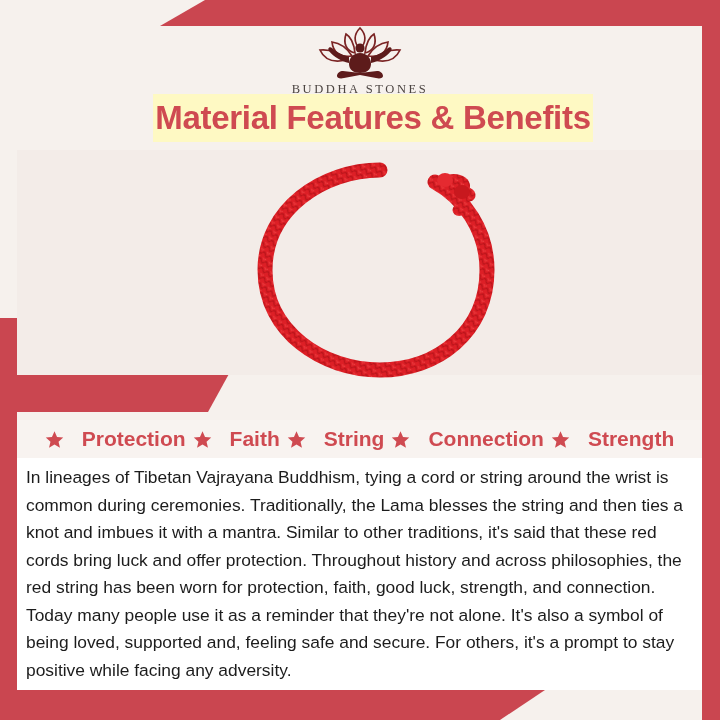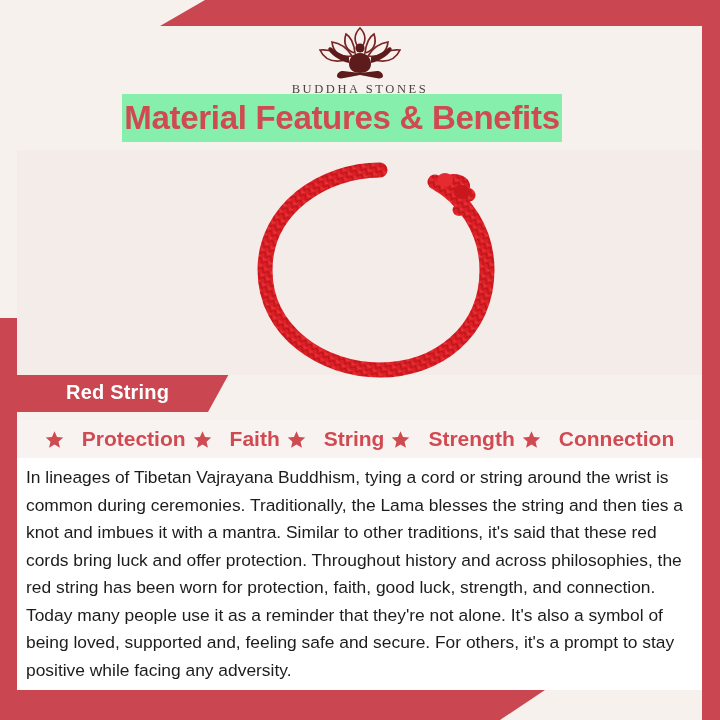--- a/index.html
+++ b/index.html
@@ -85,24 +85,24 @@
     font-size: 12.5px;
     letter-spacing: 2.6px;
     color: #4a4340;
     font-weight: 400;
   }
 
   
   .title-banner {
     position: absolute;
     top: 94px;
-    left: 122px;
+    left: 153px;
     width: 440px;
     height: 48px;
-    background: #86efac;
+    background: #fef9c3;
     display: flex;
     align-items: center;
     justify-content: center;
   }
   .title-text {
     font-size: 33px;
     font-weight: bold;
     color: #cf4a51;
     letter-spacing: -0.3px;
     white-space: nowrap;
@@ -240,21 +240,20 @@
       <path d="M186 20 C 200 22, 212 27, 220 33" fill="none" stroke="url(#braid)" stroke-width="13" stroke-linecap="round"></path>
 
       <ellipse cx="205" cy="24" rx="16" ry="12" fill="url(#braid)"></ellipse>
       <ellipse cx="196" cy="18" rx="8" ry="7" fill="#e52a30"></ellipse>
       <ellipse cx="213" cy="30" rx="8" ry="7" fill="#c8181e"></ellipse>
 
       <ellipse cx="210" cy="48" rx="6.5" ry="6" fill="url(#braid)"></ellipse>
     </svg>
   </div>
 
-  <span class="ribbon-label">Red String</span>
 
   <div class="benefits">
     <span class="benefit">
       <svg class="star" viewBox="0 0 24 24">
         <path d="M12 1.7 L15.2 8.9 L23 9.6 L17.1 14.8 L18.9 22.4 L12 18.3 L5.1 22.4 L6.9 14.8 L1 9.6 L8.8 8.9 Z" fill="#cf4a51"></path>
       </svg>
       <span>Protection</span>
     </span>
     <span class="benefit">
       <svg class="star" viewBox="0 0 24 24">
@@ -265,27 +264,27 @@
     <span class="benefit">
       <svg class="star" viewBox="0 0 24 24">
         <path d="M12 1.7 L15.2 8.9 L23 9.6 L17.1 14.8 L18.9 22.4 L12 18.3 L5.1 22.4 L6.9 14.8 L1 9.6 L8.8 8.9 Z" fill="#cf4a51"></path>
       </svg>
       <span>String</span>
     </span>
     <span class="benefit">
       <svg class="star" viewBox="0 0 24 24">
         <path d="M12 1.7 L15.2 8.9 L23 9.6 L17.1 14.8 L18.9 22.4 L12 18.3 L5.1 22.4 L6.9 14.8 L1 9.6 L8.8 8.9 Z" fill="#cf4a51"></path>
       </svg>
+      <span>Connection</span>
+    </span>
+    <span class="benefit">
+      <svg class="star" viewBox="0 0 24 24">
+        <path d="M12 1.7 L15.2 8.9 L23 9.6 L17.1 14.8 L18.9 22.4 L12 18.3 L5.1 22.4 L6.9 14.8 L1 9.6 L8.8 8.9 Z" fill="#cf4a51"></path>
+      </svg>
       <span>Strength</span>
-    </span>
-    <span class="benefit">
-      <svg class="star" viewBox="0 0 24 24">
-        <path d="M12 1.7 L15.2 8.9 L23 9.6 L17.1 14.8 L18.9 22.4 L12 18.3 L5.1 22.4 L6.9 14.8 L1 9.6 L8.8 8.9 Z" fill="#cf4a51"></path>
-      </svg>
-      <span>Connection</span>
     </span>
   </div>
 
   <div class="desc-panel">
     <p class="desc-text">In lineages of Tibetan Vajrayana Buddhism, tying a cord or string around the wrist is common during ceremonies. Traditionally, the Lama blesses the string and then ties a knot and imbues it with a mantra. Similar to other traditions, it's said that these red cords bring luck and offer protection. Throughout history and across philosophies, the red string has been worn for protection, faith, good luck, strength, and connection. Today many people use it as a reminder that they're not alone. It's also a symbol of being loved, supported and, feeling safe and secure. For others, it's a prompt to stay positive while facing any adversity.</p>
   </div>
 
 </div>
 
 </body></html>

